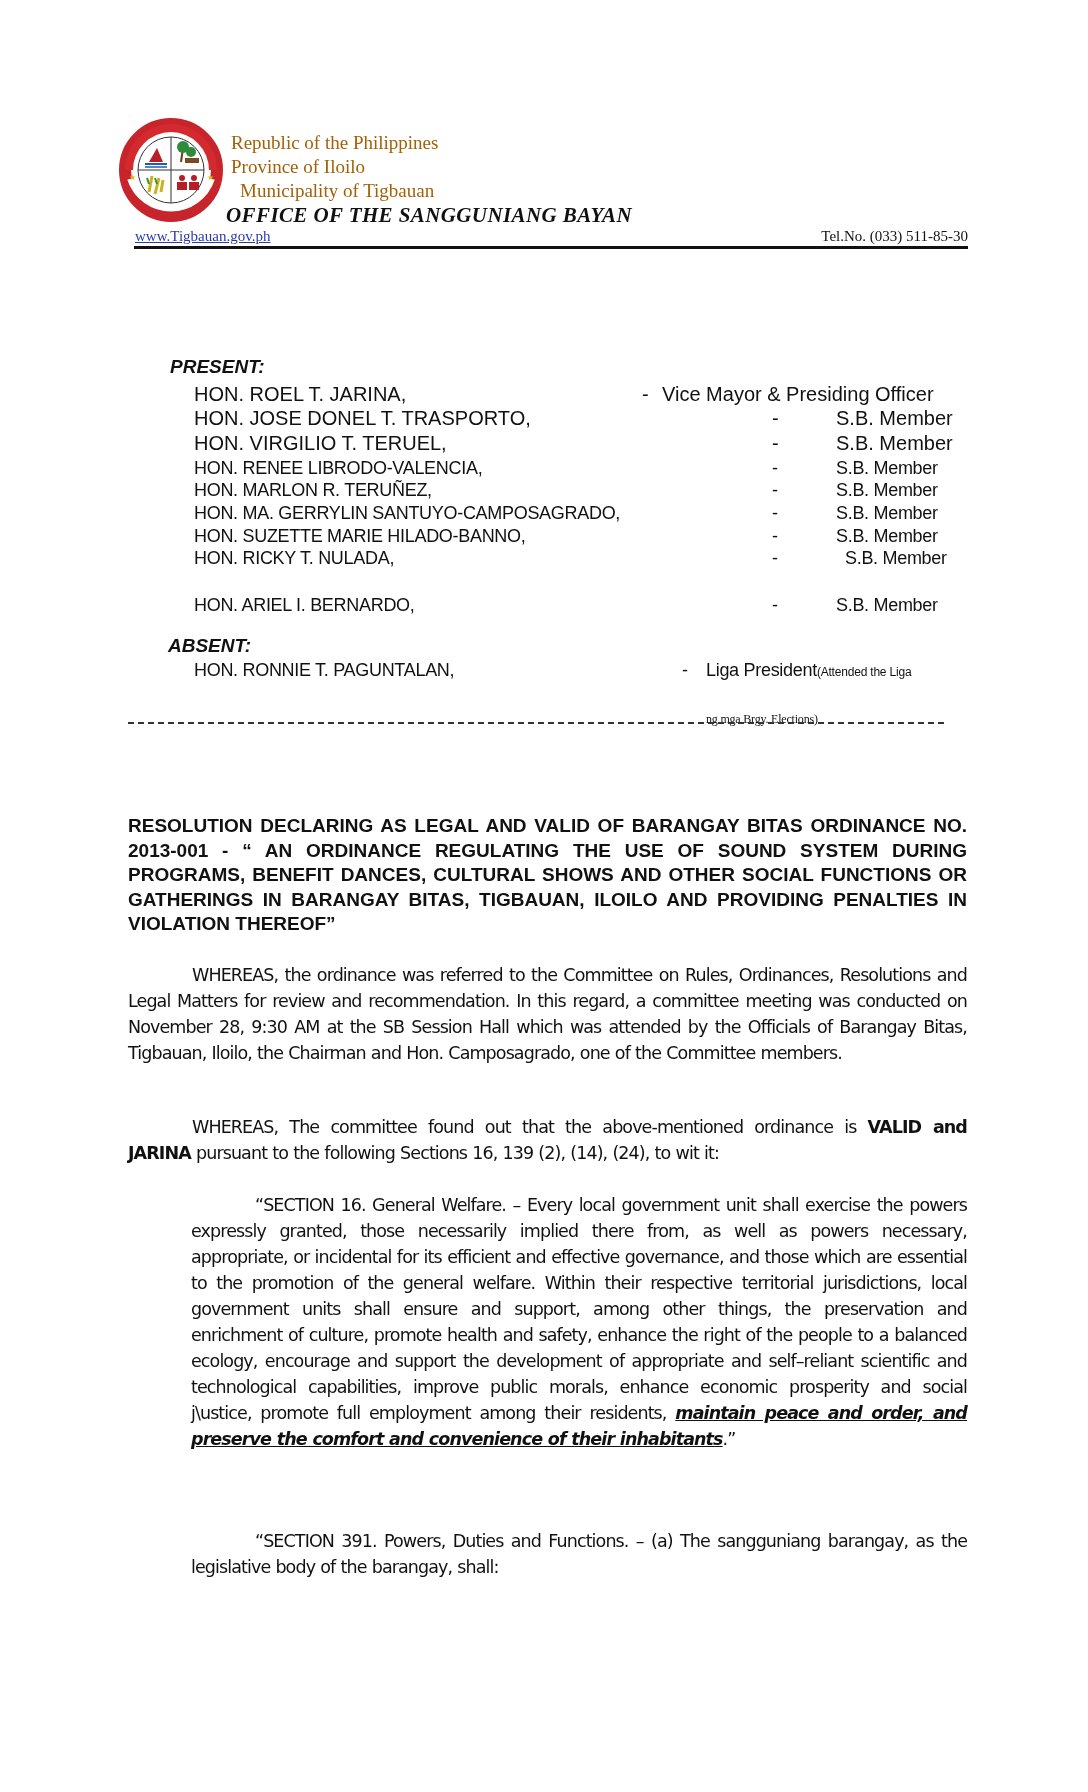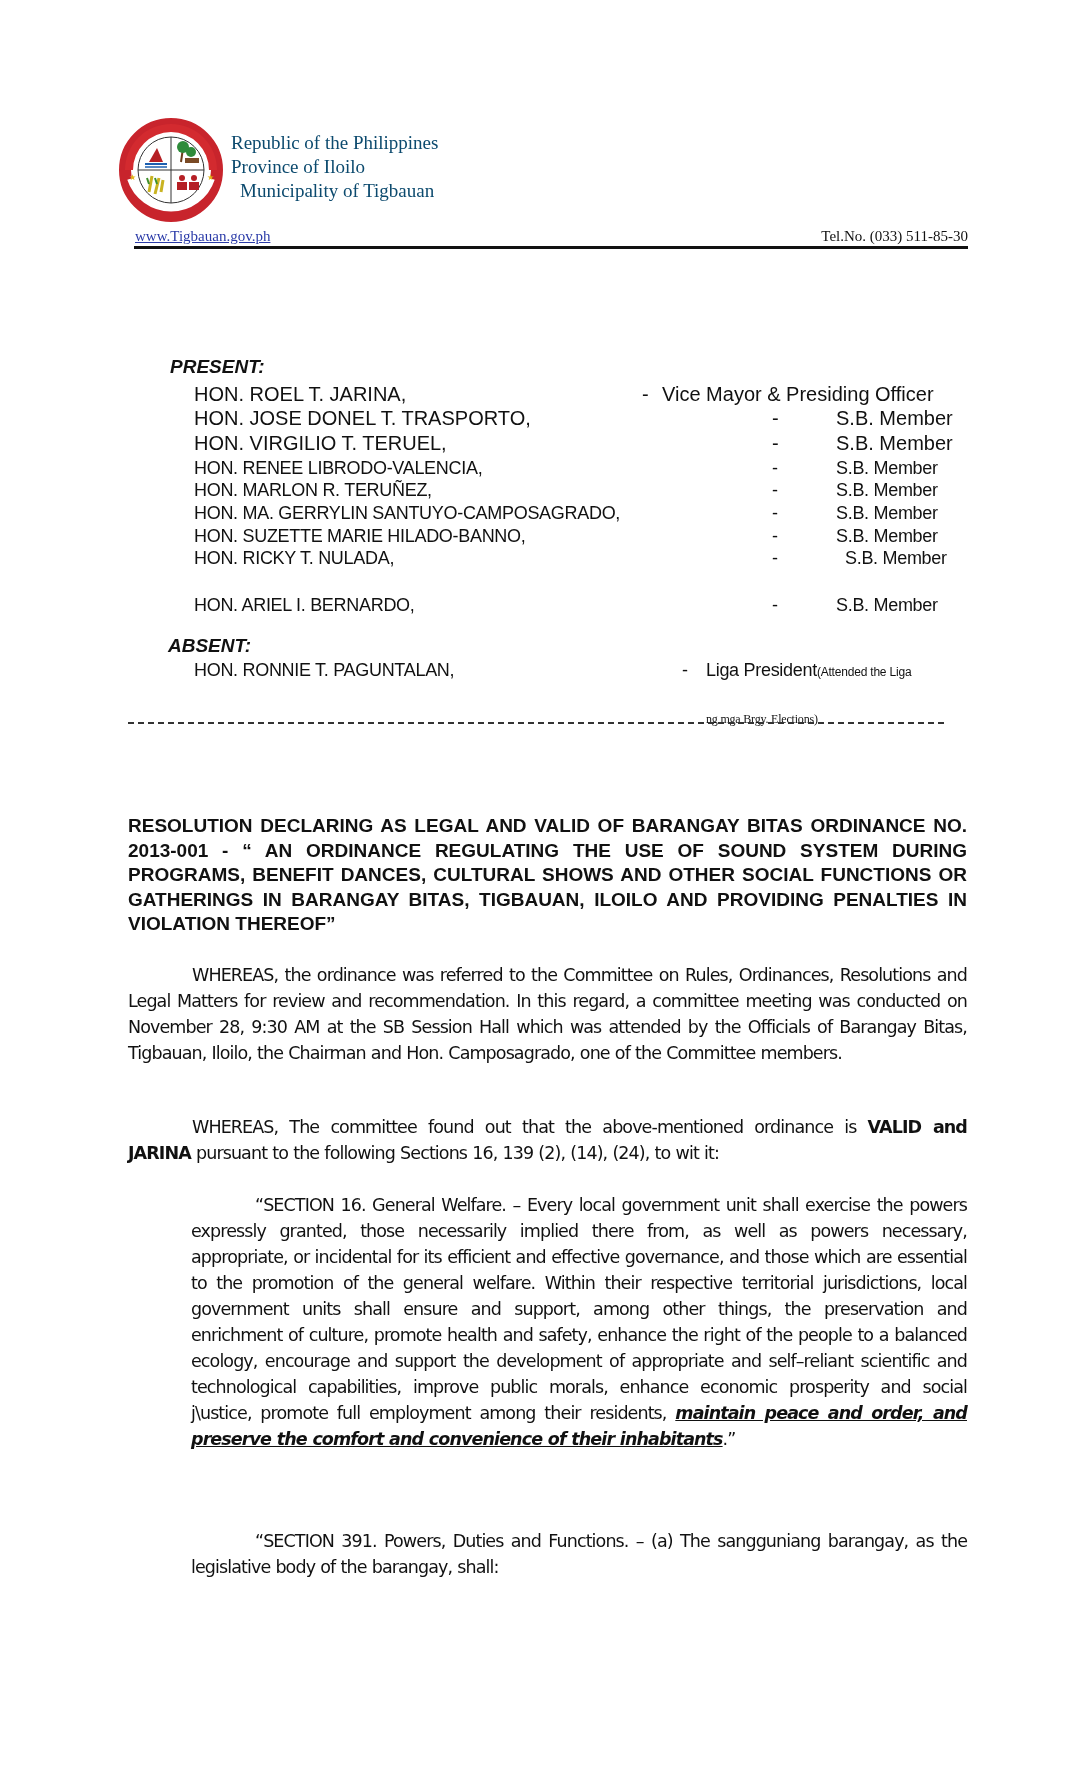--- a/index.html
+++ b/index.html
@@ -26,21 +26,21 @@
       position: absolute;
       left: 119px;
       top: 118px;
       width: 104px;
       height: 104px;
     }
     .lh-line {
       position: absolute;
       font-family: "Liberation Serif", serif;
       font-size: 19px;
-      color: #0c4a6e;
+      color: #a16207;
       white-space: nowrap;
       line-height: 1;
     }
     .lh-1 { left: 231px; top: 133px; }
     .lh-2 { left: 231px; top: 157px; }
     .lh-3 { left: 240px; top: 181px; }
     .lh-office {
       position: absolute;
       left: 226px;
       top: 205px;
@@ -233,20 +233,21 @@
     <rect x="70" y="64" width="10" height="8" fill="#b51f25"></rect>
     <circle cx="63" cy="60" r="3" fill="#b51f25"></circle>
     <circle cx="75" cy="60" r="3" fill="#b51f25"></circle>
     <text x="10" y="62" font-size="8" fill="#e1b518" font-family="DejaVu Sans, sans-serif">★</text>
     <text x="88" y="62" font-size="8" fill="#e1b518" font-family="DejaVu Sans, sans-serif">★</text>
   </svg>
 
   <div class="lh-line lh-1">Republic of the Philippines</div>
   <div class="lh-line lh-2">Province of Iloilo</div>
   <div class="lh-line lh-3">Municipality of Tigbauan</div>
+  <div class="lh-office">OFFICE OF THE SANGGUNIANG BAYAN</div>
   <div class="lh-web">www.Tigbauan.gov.ph</div>
   <div class="lh-tel">Tel.No. (033) 511-85-30</div>
   <div class="lh-rule"></div>
 
 
   <div class="att-head present-head">PRESENT:</div>
 
   <div class="att-row big vice" style="top:384px;">
     <span class="name">HON. ROEL T. JARINA,</span>
     <span class="dash">-</span>

